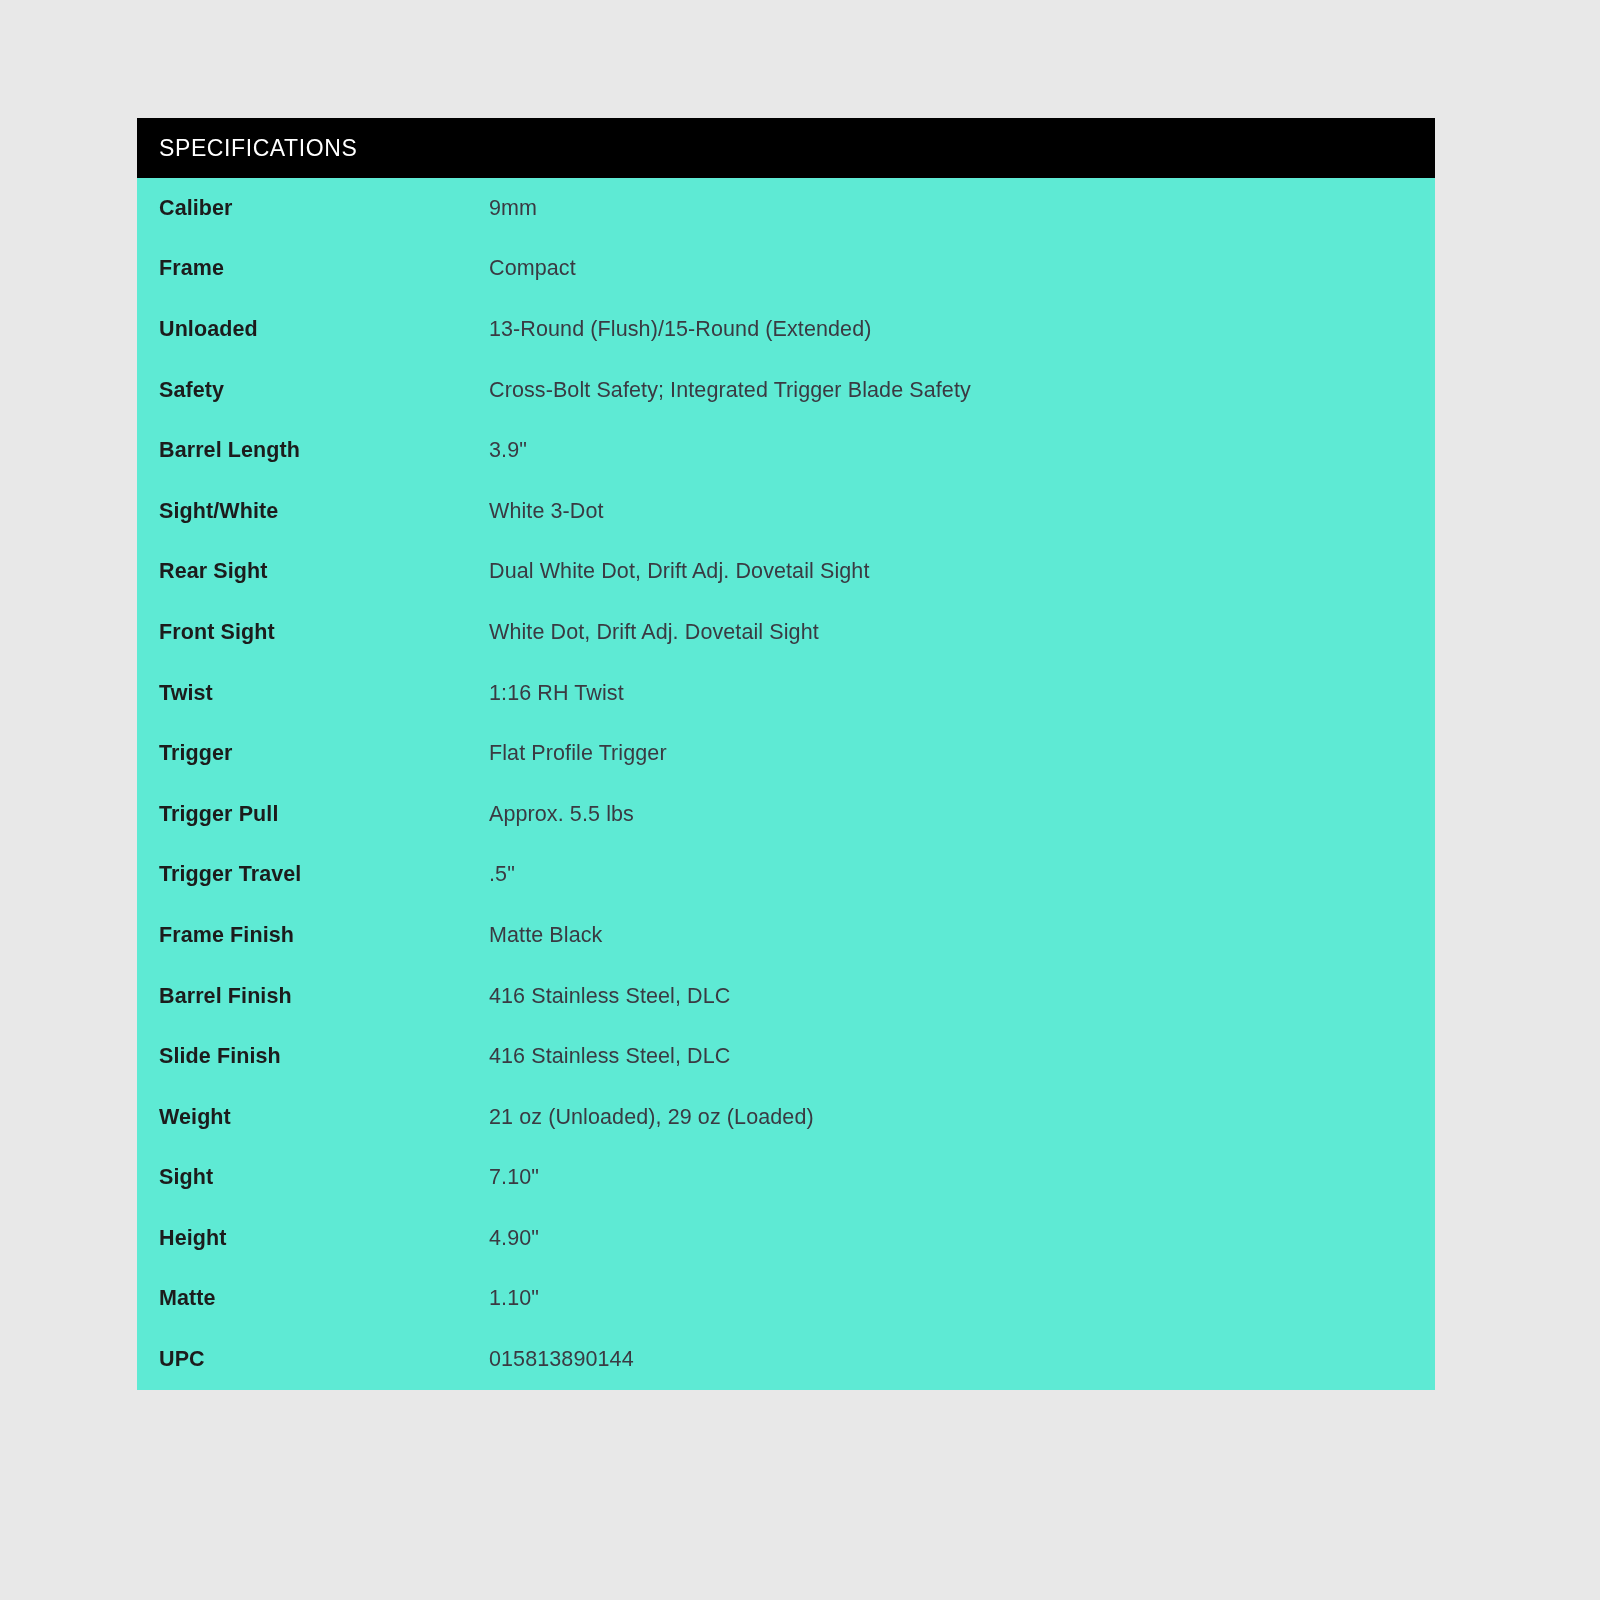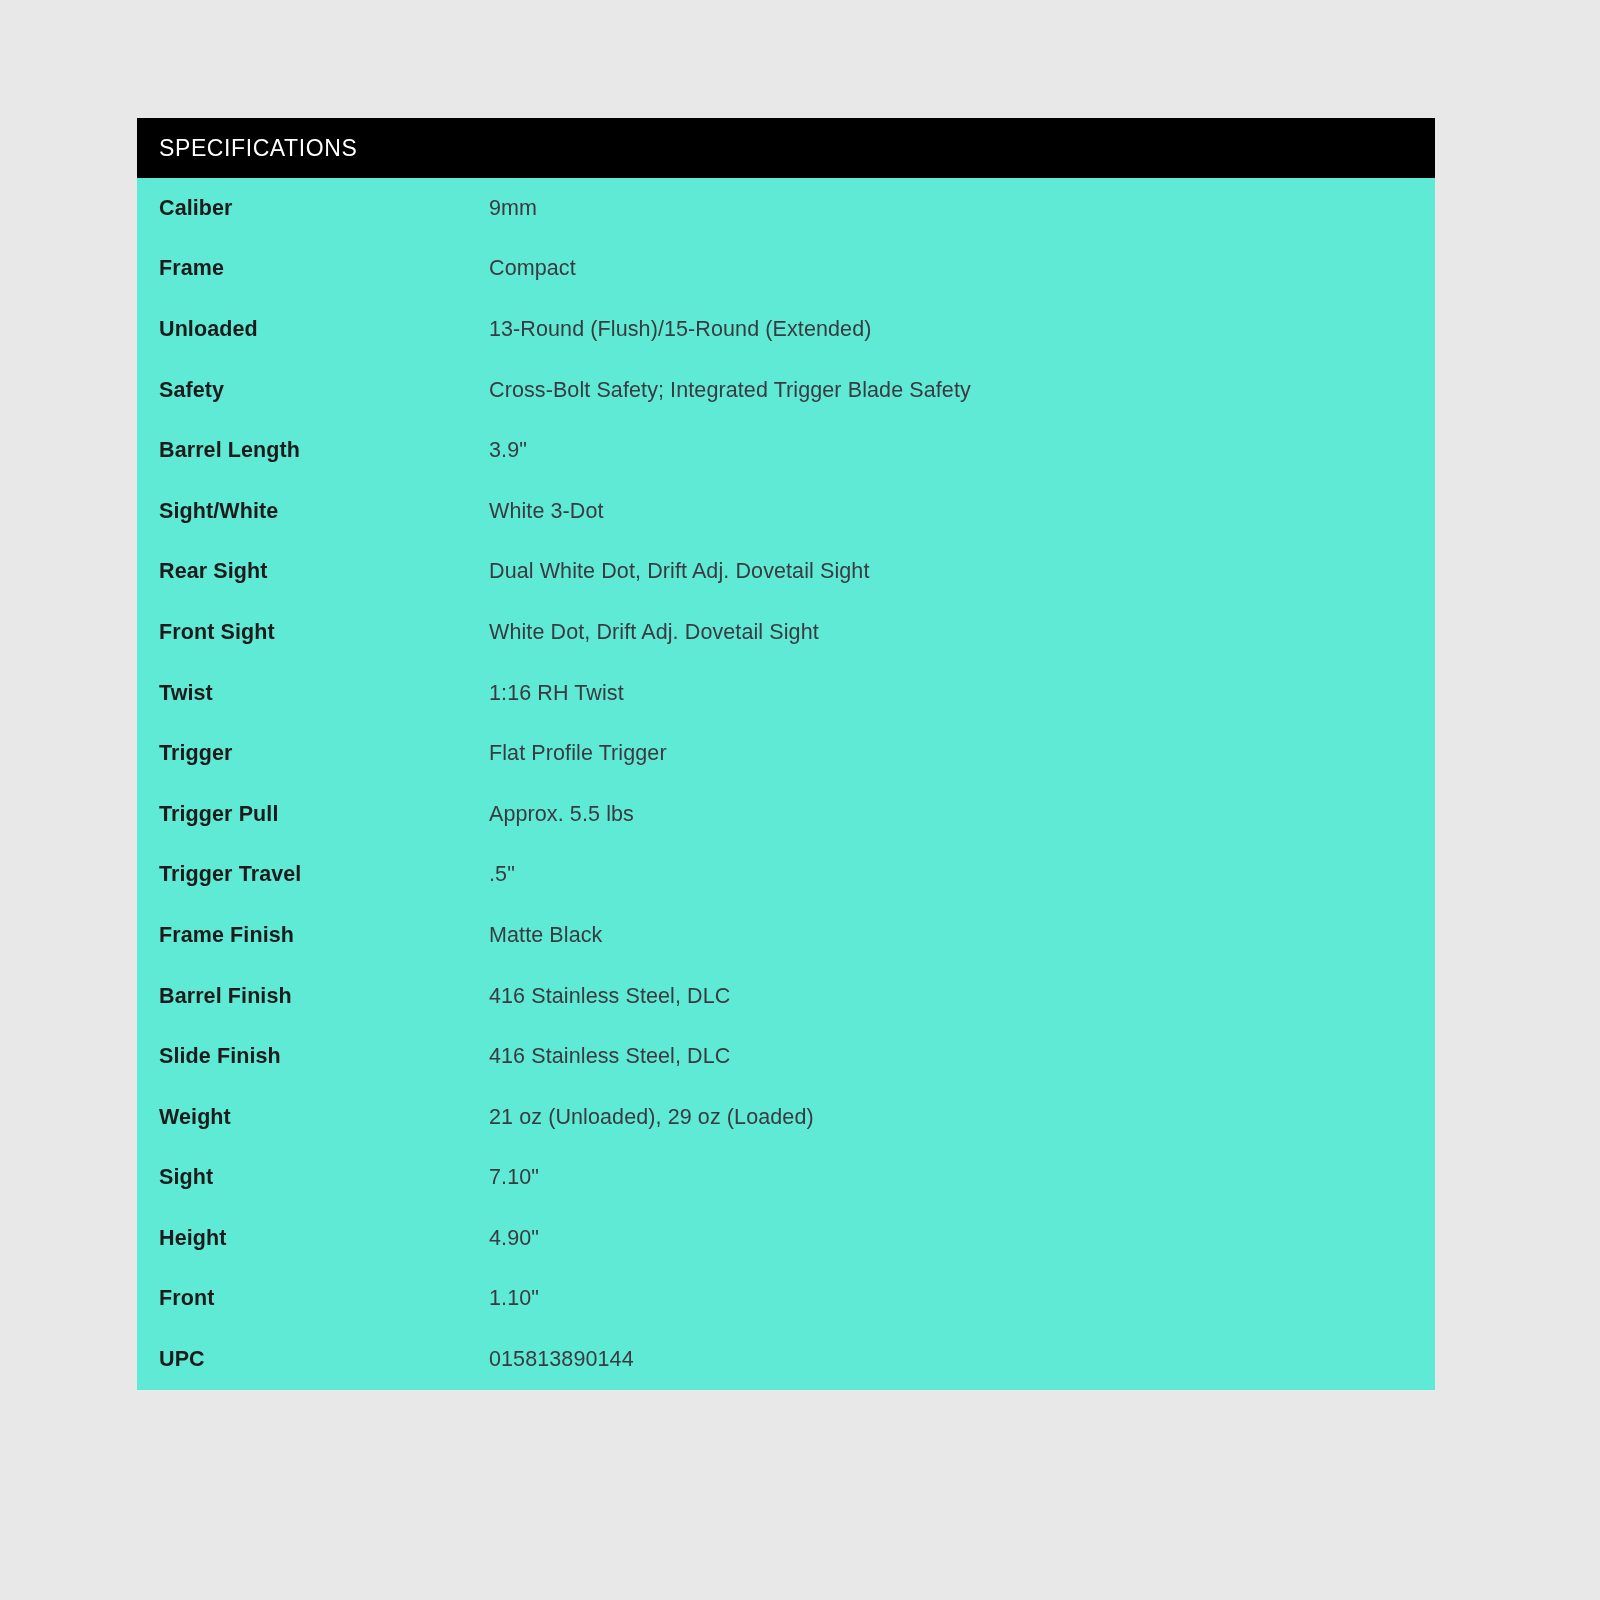--- a/index.html
+++ b/index.html
@@ -147,21 +147,21 @@
         </div>
         <div class="spec-row even">
           <div class="spec-label">Sight</div>
           <div class="spec-value">7.10"</div>
         </div>
         <div class="spec-row odd">
           <div class="spec-label">Height</div>
           <div class="spec-value">4.90"</div>
         </div>
         <div class="spec-row even">
-          <div class="spec-label">Front</div>
+          <div class="spec-label">Matte</div>
           <div class="spec-value">1.10"</div>
         </div>
         <div class="spec-row odd">
           <div class="spec-label">UPC</div>
           <div class="spec-value">015813890144</div>
         </div>
       </div>
   </div>
 </div>
 

